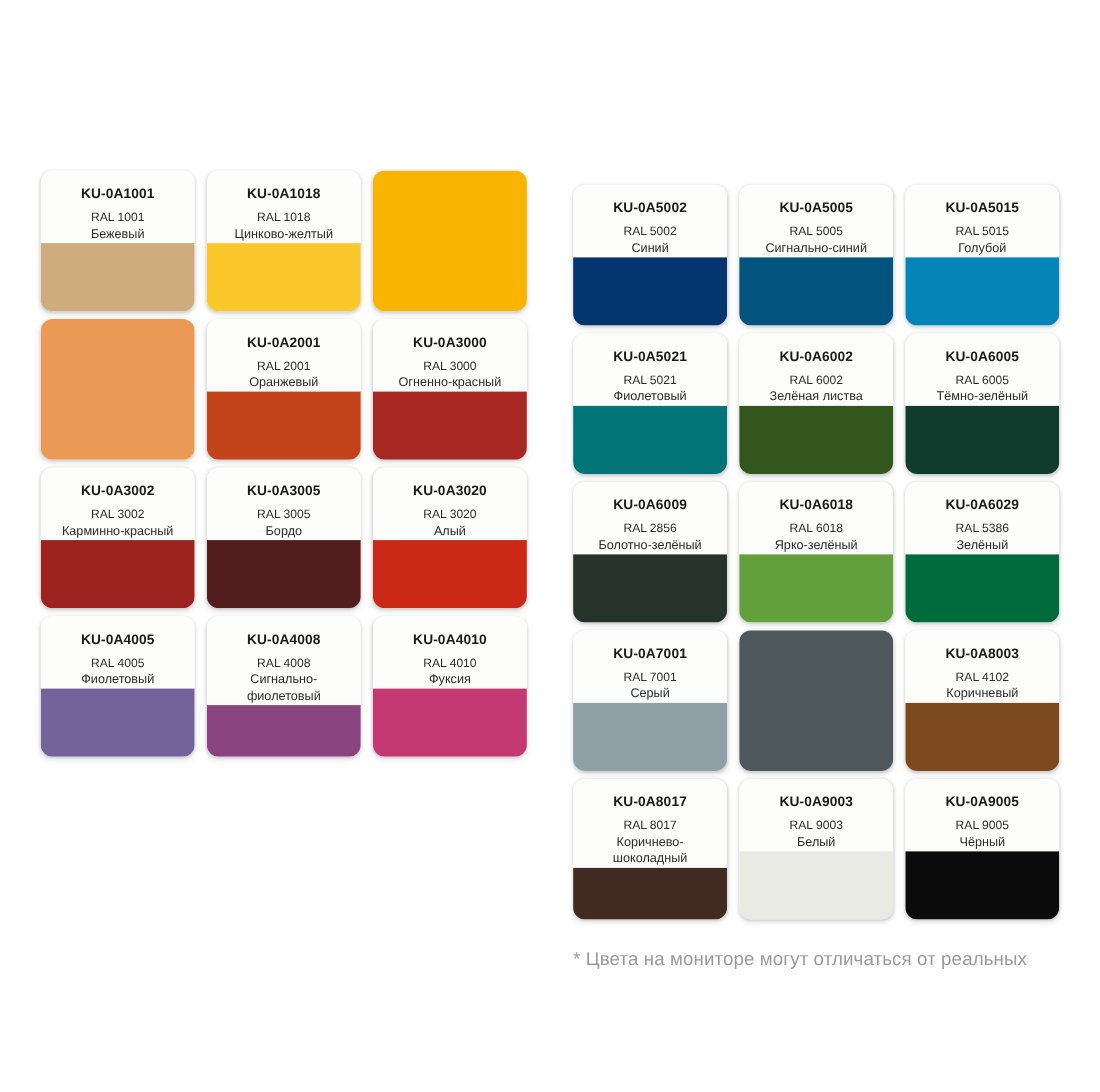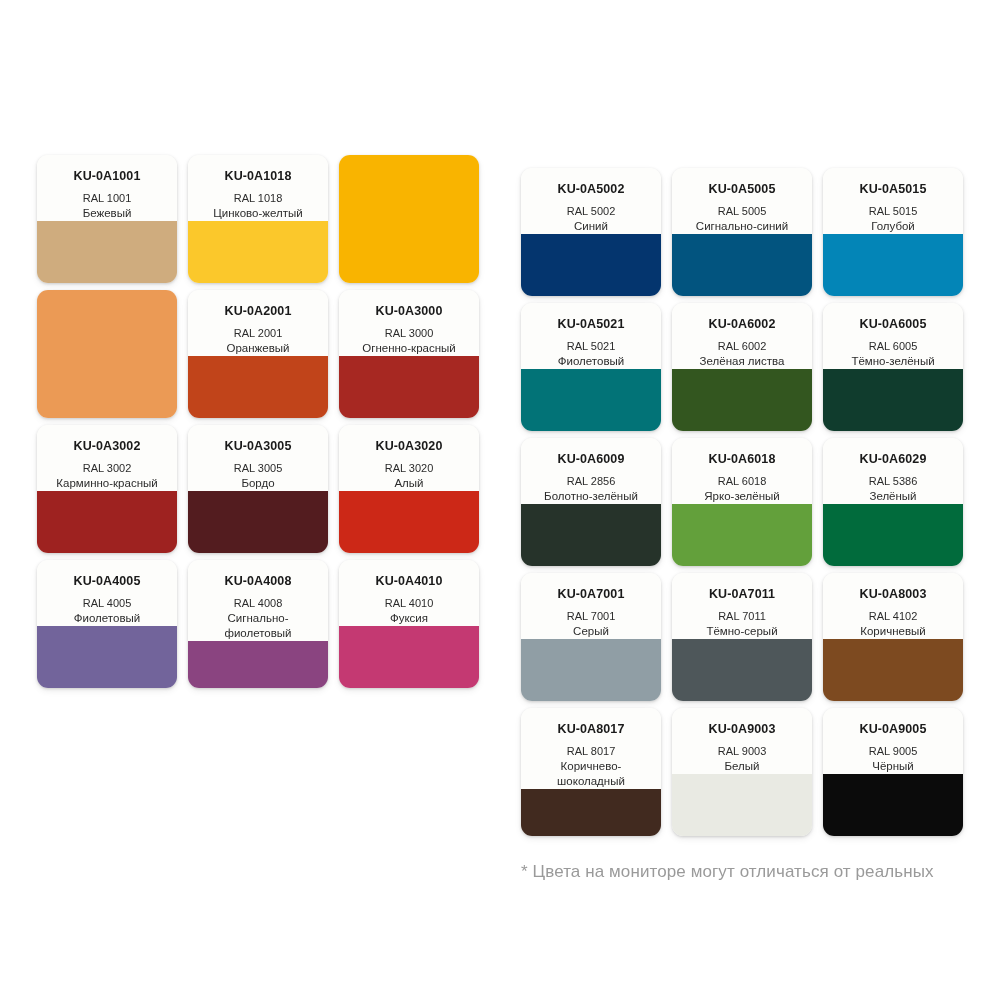--- a/index.html
+++ b/index.html
@@ -313,25 +313,20 @@
             <div class="card-text">
               <div class="sku">KU-0A7001</div>
               <div class="ral">RAL 7001</div>
               <div class="cname">Серый</div>
             </div>
             <div class="swatch" style="background: rgb(144, 158, 165);"></div>
           </div>
         </div>
         <div class="card-slot">
           <div class="card">
-            <div class="card-text">
-              <div class="sku">KU-0A7011</div>
-              <div class="ral">RAL 7011</div>
-              <div class="cname">Тёмно-серый</div>
-            </div>
             <div class="swatch" style="background: rgb(78, 87, 90);"></div>
           </div>
         </div>
         <div class="card-slot">
           <div class="card">
             <div class="card-text">
               <div class="sku">KU-0A8003</div>
               <div class="ral">RAL 4102</div>
               <div class="cname">Коричневый</div>
             </div>

